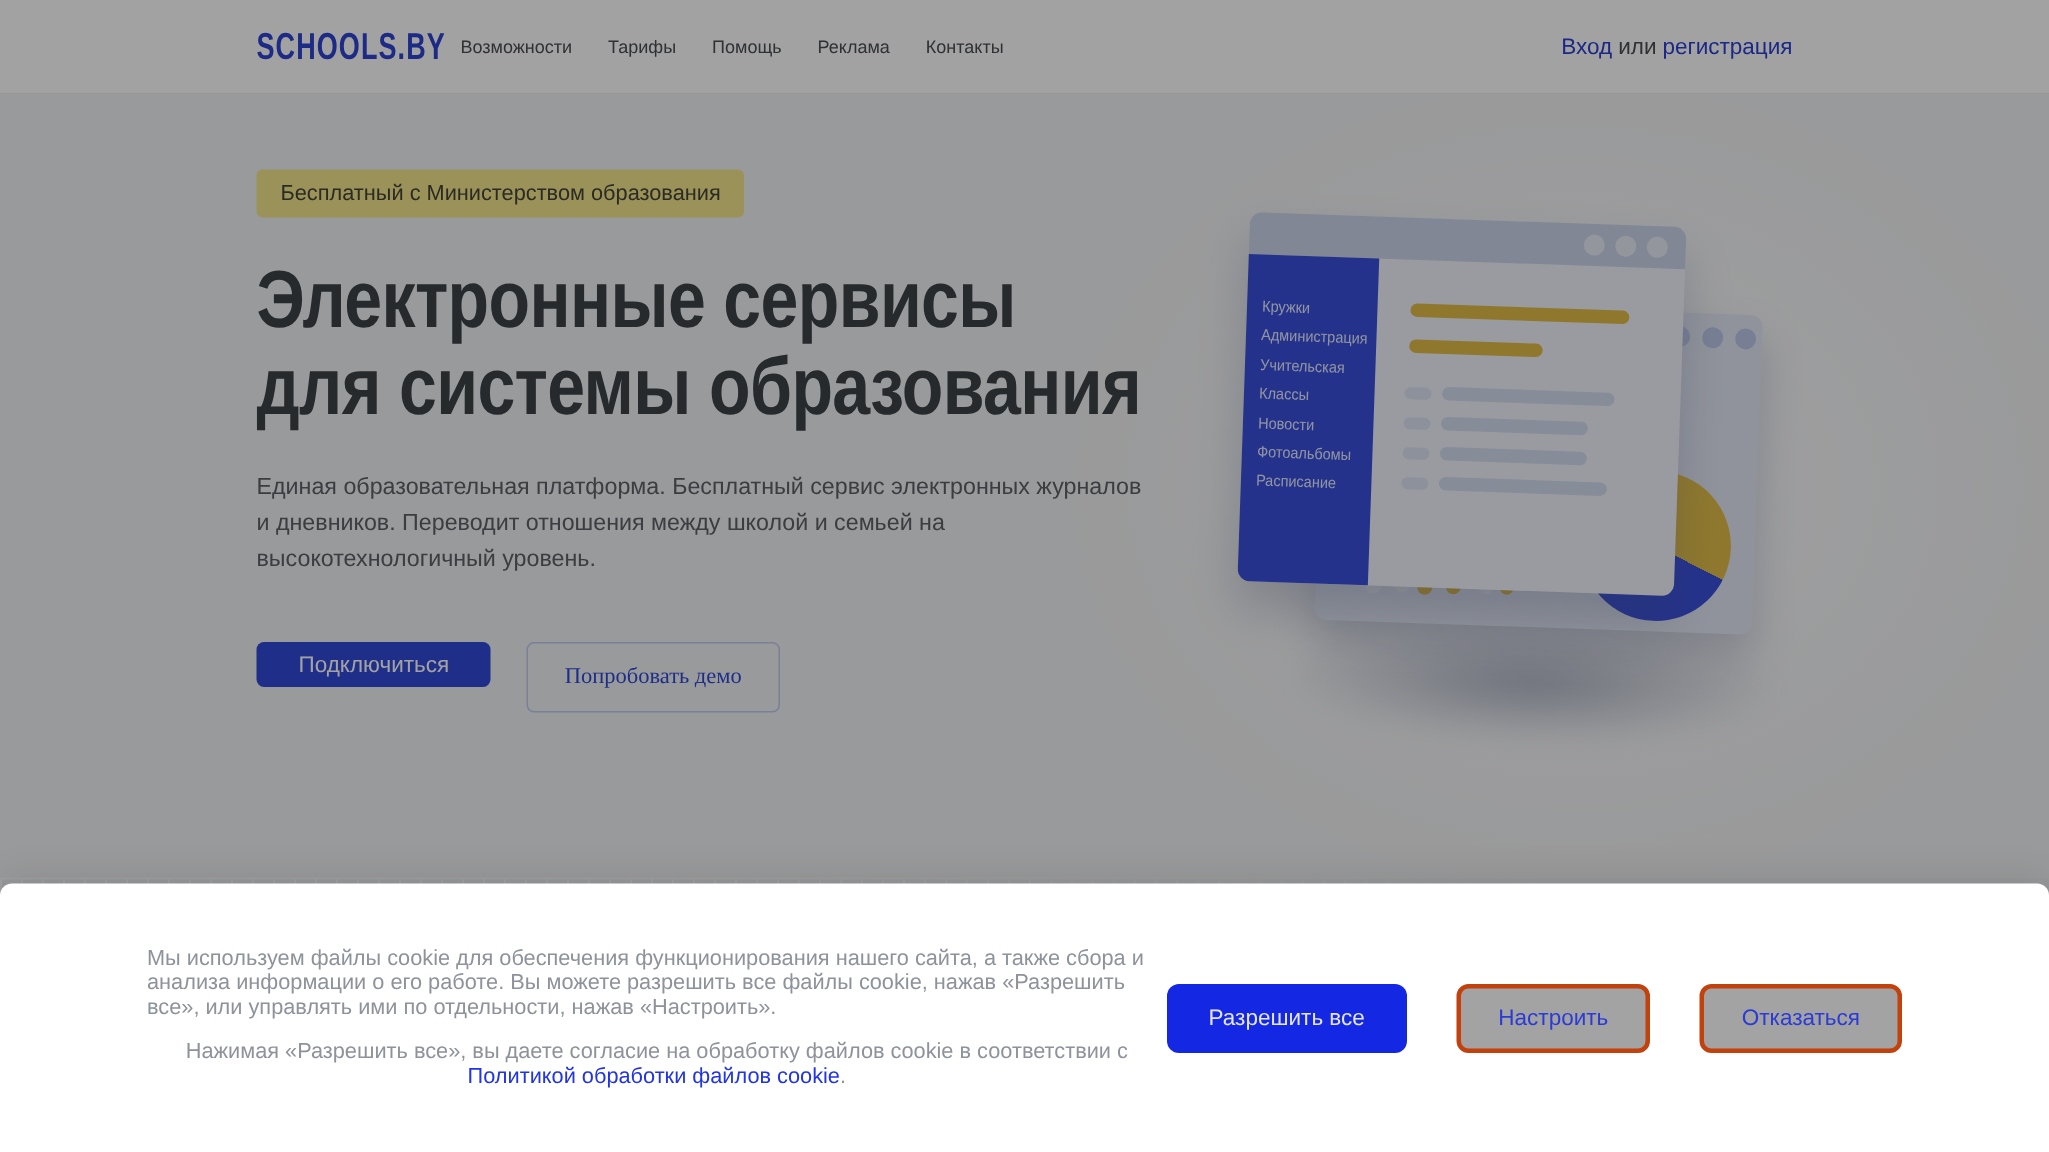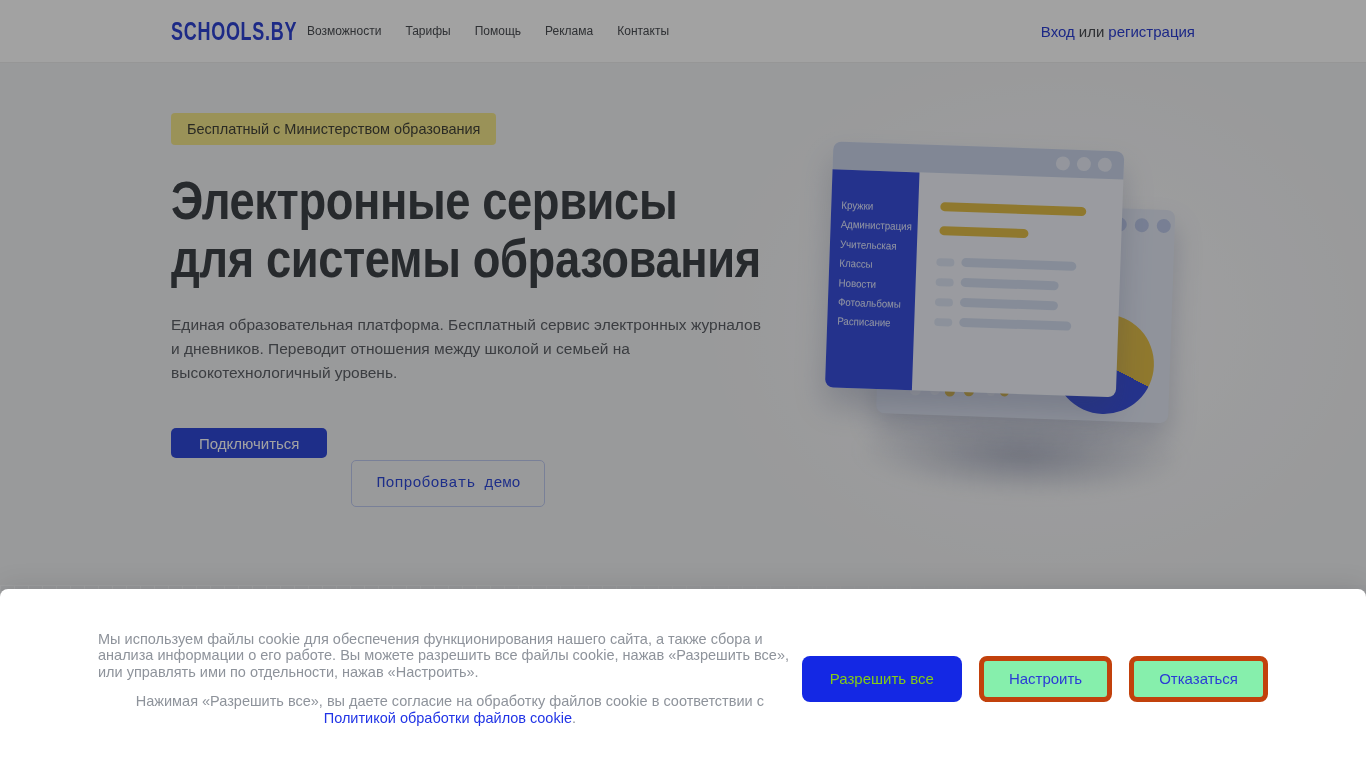--- a/index.html
+++ b/index.html
@@ -29,21 +29,21 @@
   .badge { display: inline-block; margin-top: 50px; padding: 8px 16px; background: #F3E68B;
     border-radius: 4px; font-size: 14.5px; color: #45453a; }
   h1 { margin: 26px 0 0; font-size: 54px; line-height: 58px; font-weight: 700; color: #3E4248;
     transform: scaleX(.84); transform-origin: left top; letter-spacing: -.5px; white-space: nowrap; }
   h1 .line { display: block; }
   .desc { margin: 26px 0 16px; width: 600px; font-size: 15.5px; line-height: 24px; color: #5d6167; }
   .cta { display: flex; gap: 24px; margin-top: 43px; }
   .btn-primary { background: #3049D8; color: #fff; border: none; border-radius: 5px;
     padding: 0 28px; height: 30px; font-size: 15px; font-family: inherit; cursor: pointer; }
   .btn-outline { background: transparent; color: #2F49D8; border: 1px solid #BFCAF0; border-radius: 5px;
-    padding: 0 24px; height: 47px; font-size: 15px; font-family: Liberation Mono, monospace; cursor: pointer; margin-top: 32px; }
+    padding: 0 24px; height: 47px; font-size: 15px; font-family: Liberation Serif, serif; cursor: pointer; }
 
   
   .illustration { position: absolute; left: 560px; top: 0; width: 464px; height: 100%; }
   .ill-group { position: absolute; inset: 0; transform: rotate(2deg); transform-origin: 290px 240px; }
   .ill-shadow { position: absolute; left: 130px; top: 352px; width: 330px; height: 80px;
     background: radial-gradient(closest-side, rgba(90,100,135,.45), rgba(90,100,135,0)); filter: blur(8px); }
   .back-window { position: absolute; left: 149px; top: 142px; width: 292px; height: 213px;
     background: #E3E8F5; border-radius: 8px; box-shadow: 0 16px 28px rgba(90,100,140,.28); }
   .back-dots { position: absolute; top: 9px; left: 230px; display: flex; gap: 8px; }
   .back-dots i { width: 14px; height: 14px; border-radius: 50%; background: #BDC9E9; }
@@ -87,22 +87,22 @@
   .overlay { position: fixed; inset: 0; background: rgba(0,0,0,.365); z-index: 50; }
   .cookie { position: fixed; left: 0; right: 0; bottom: 0; height: 179px; background: #fff;
     border-radius: 8px 8px 0 0; z-index: 60; box-shadow: 0 -6px 24px rgba(0,0,0,.08); }
   .cookie-inner { width: 1170px; margin: 0 auto; height: 100%; display: flex; align-items: center; }
   .cookie-text { width: 745px; font-size: 14.5px; line-height: 16.5px; color: #8e939b; }
   .cookie-text p { margin: 0; }
   .cookie-text p + p { margin-top: 13px; text-align: center; }
   .policy { color: #2134E6; text-decoration: none; cursor: pointer; }
   .cookie-actions { margin-left: auto; display: flex; gap: 17px; }
   .cb { height: 46px; border-radius: 8px; font-size: 15px; font-family: inherit; cursor: pointer; white-space: nowrap; }
-  .cb-primary { background: #1428E4; color: #84cc16; border: none; padding: 0 28px; }
-  .cb-outline { background: #86efac; color: #2B3BD6; border: 5px solid #c2410c; padding: 0 25px; }
+  .cb-primary { background: #1428E4; color: #e5e5e5; border: none; padding: 0 28px; }
+  .cb-outline { background: #a3a3a3; color: #2B3BD6; border: 3px solid #c2410c; padding: 0 25px; margin-left: 16px; }
 </style>
 </head>
 <body>
 
 <div class="page">
 
   <header>
     <div class="container header-inner">
       <div class="logo">
         <span class="logo-text">SCHOOLS.BY</span>

